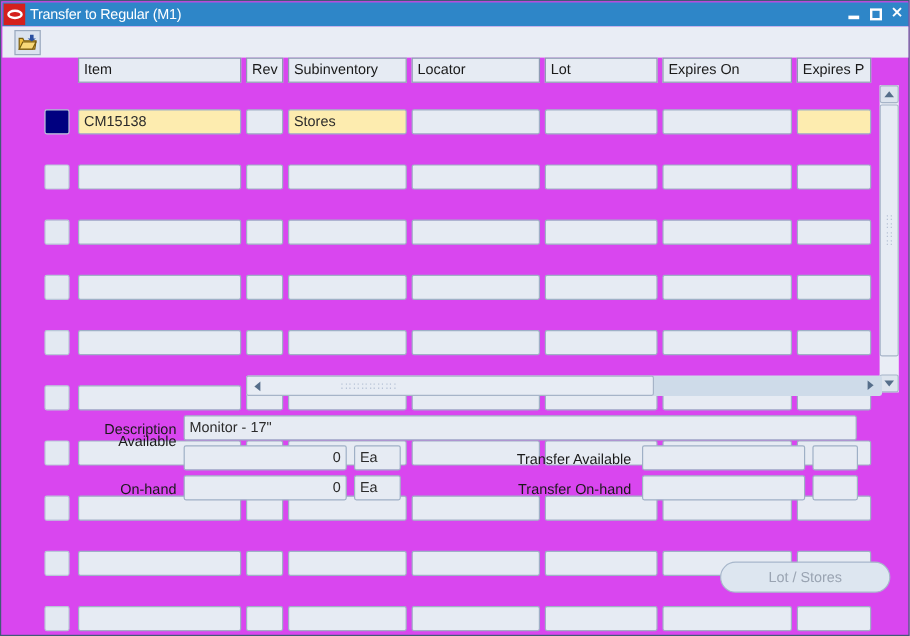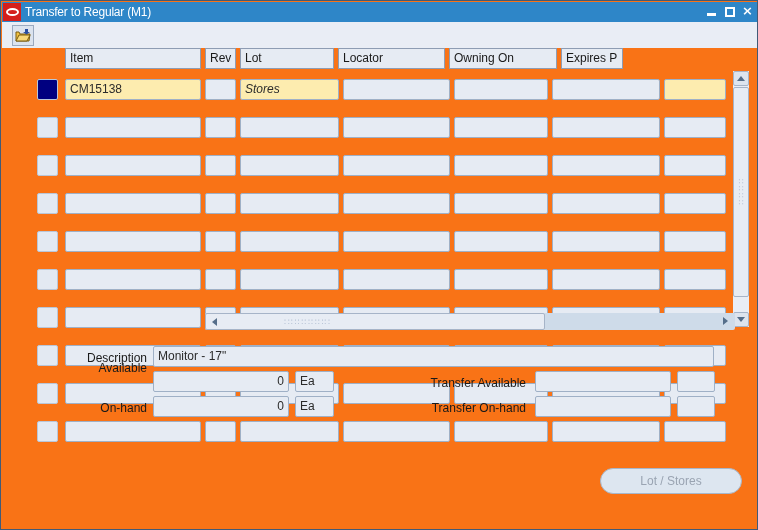--- a/index.html
+++ b/index.html
@@ -7,21 +7,21 @@
     margin: 0; padding: 0;
     width: 758px; height: 530px;
     background: #ffffff;
     font-family: "Liberation Sans", sans-serif;
   }
 
   #window {
     position: absolute;
     left: 0; top: 0;
     width: 758px; height: 530px;
-    background: #f97316;
+    background: #d946ef;
     border: 1px solid #415a77;
     overflow: hidden;
   }
 
   
   #titlebar {
     position: absolute; left: 1px; top: 1px;
     width: 756px; height: 20px;
     background: #2e86c8;
     display: flex; align-items: center;
@@ -106,20 +106,21 @@
 
   #rows {
     position: absolute; left: 0; top: 24px;
     width: 710px;
   }
   .grid-row {
     display: flex;
     height: 34px;
     margin-bottom: 4px;
     align-items: center;
+    margin-top: 12px;
   }
   .selector {
     width: 21px; height: 21px;
     background: #e3e9f2;
     border: 1px solid #b9c6d8;
     border-radius: 2px;
     margin-right: 7px;
     flex: none;
     cursor: default;
   }
@@ -261,32 +262,33 @@
         <path d="M10 1 L13 1 L13 4 L15 4 L11.5 6.5 L8 4 L10 4 Z" fill="#2a4fa0"></path>
       </svg>
     </div>
   </div>
 
   <div id="grid-area">
 
     <div id="header-row">
         <div class="hdr" style="width: 136px;">Item</div>
         <div class="hdr" style="width: 31px;">Rev</div>
+        <div class="hdr" style="width: 99px;">Subinventory</div>
+        <div class="hdr" style="width: 107px;">Locator</div>
         <div class="hdr" style="width: 94px;">Lot</div>
-        <div class="hdr" style="width: 107px;">Locator</div>
-        <div class="hdr" style="width: 108px;">Owning On</div>
+        <div class="hdr" style="width: 108px;">Expires On</div>
         <div class="hdr" style="width: 62px;">Expires P</div>
       </div>
 
     <div id="rows">
         <div class="grid-row">
           <div class="selector selected"></div>
           <div class="cell filled" style="width: 136px;">CM15138</div>
           <div class="cell" style="width: 31px;"></div>
-          <div class="cell filled" style="width: 99px; font-style: italic;">Stores</div>
+          <div class="cell filled" style="width: 99px;">Stores</div>
           <div class="cell" style="width: 107px;"></div>
           <div class="cell" style="width: 94px;"></div>
           <div class="cell" style="width: 108px;"></div>
           <div class="cell filled" style="width: 62px;"></div>
         </div>
         <div class="grid-row">
           <div class="selector"></div>
           <div class="cell" style="width: 136px;"></div>
           <div class="cell" style="width: 31px;"></div>
           <div class="cell" style="width: 99px;"></div>

